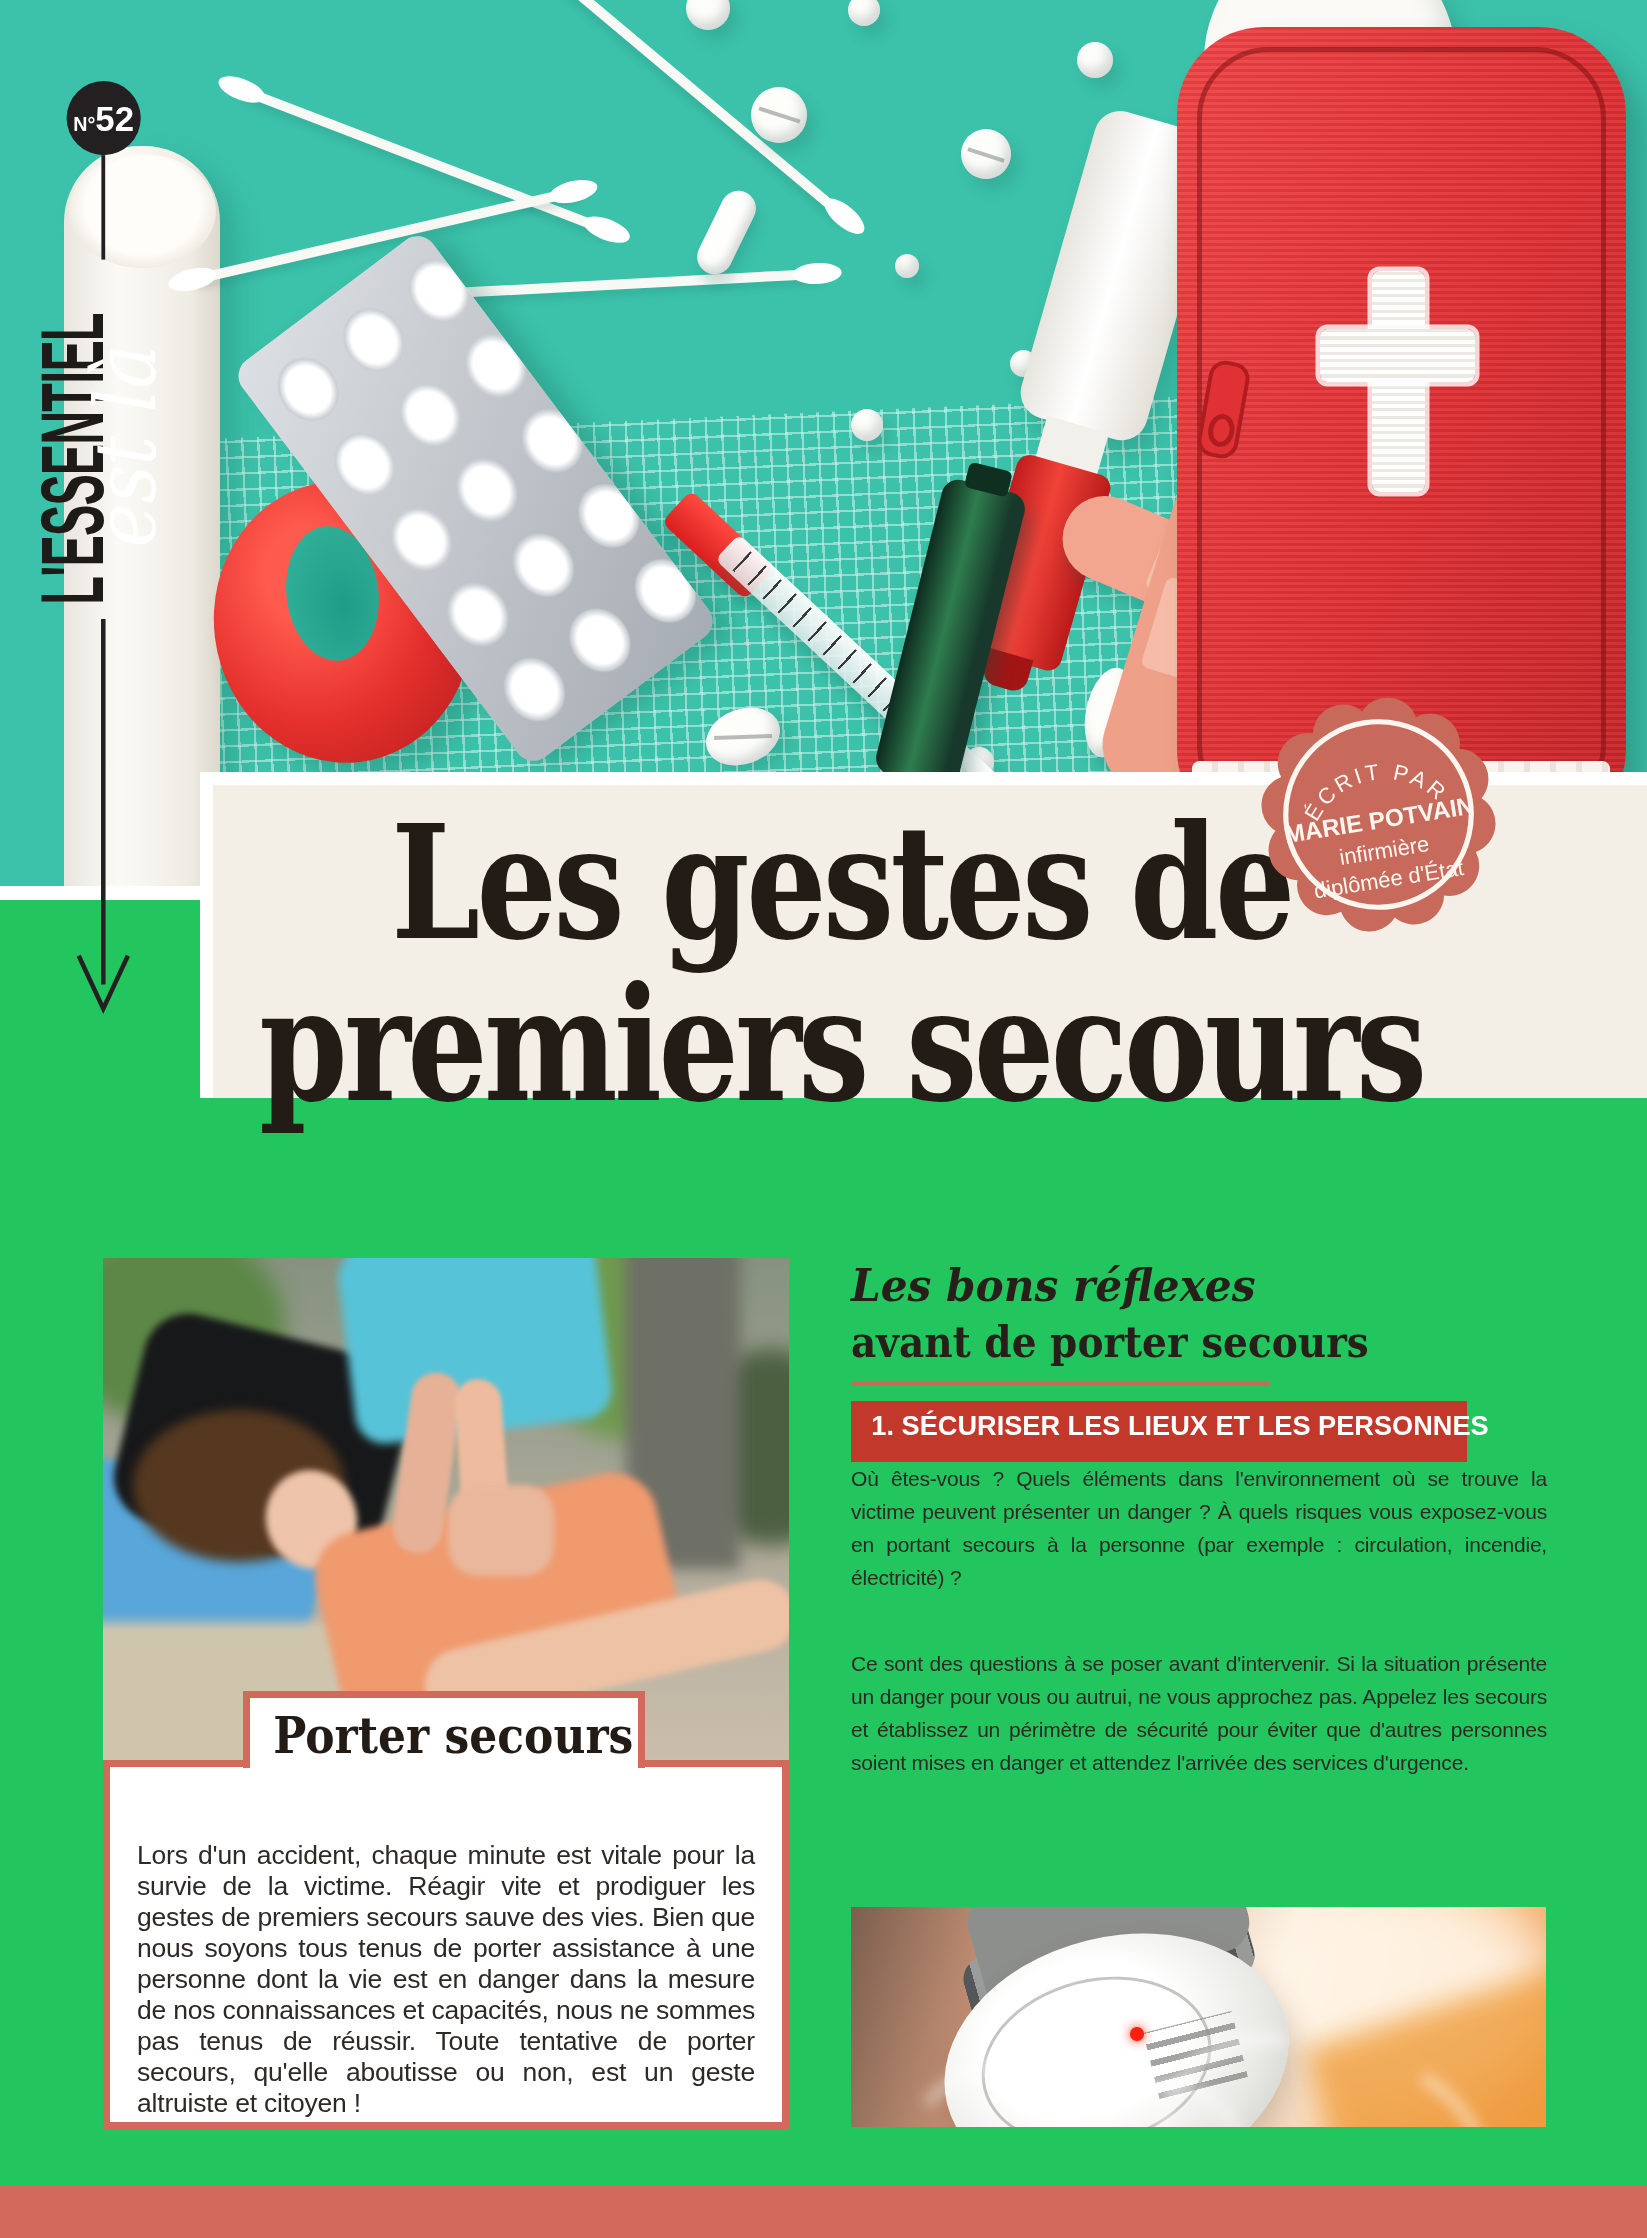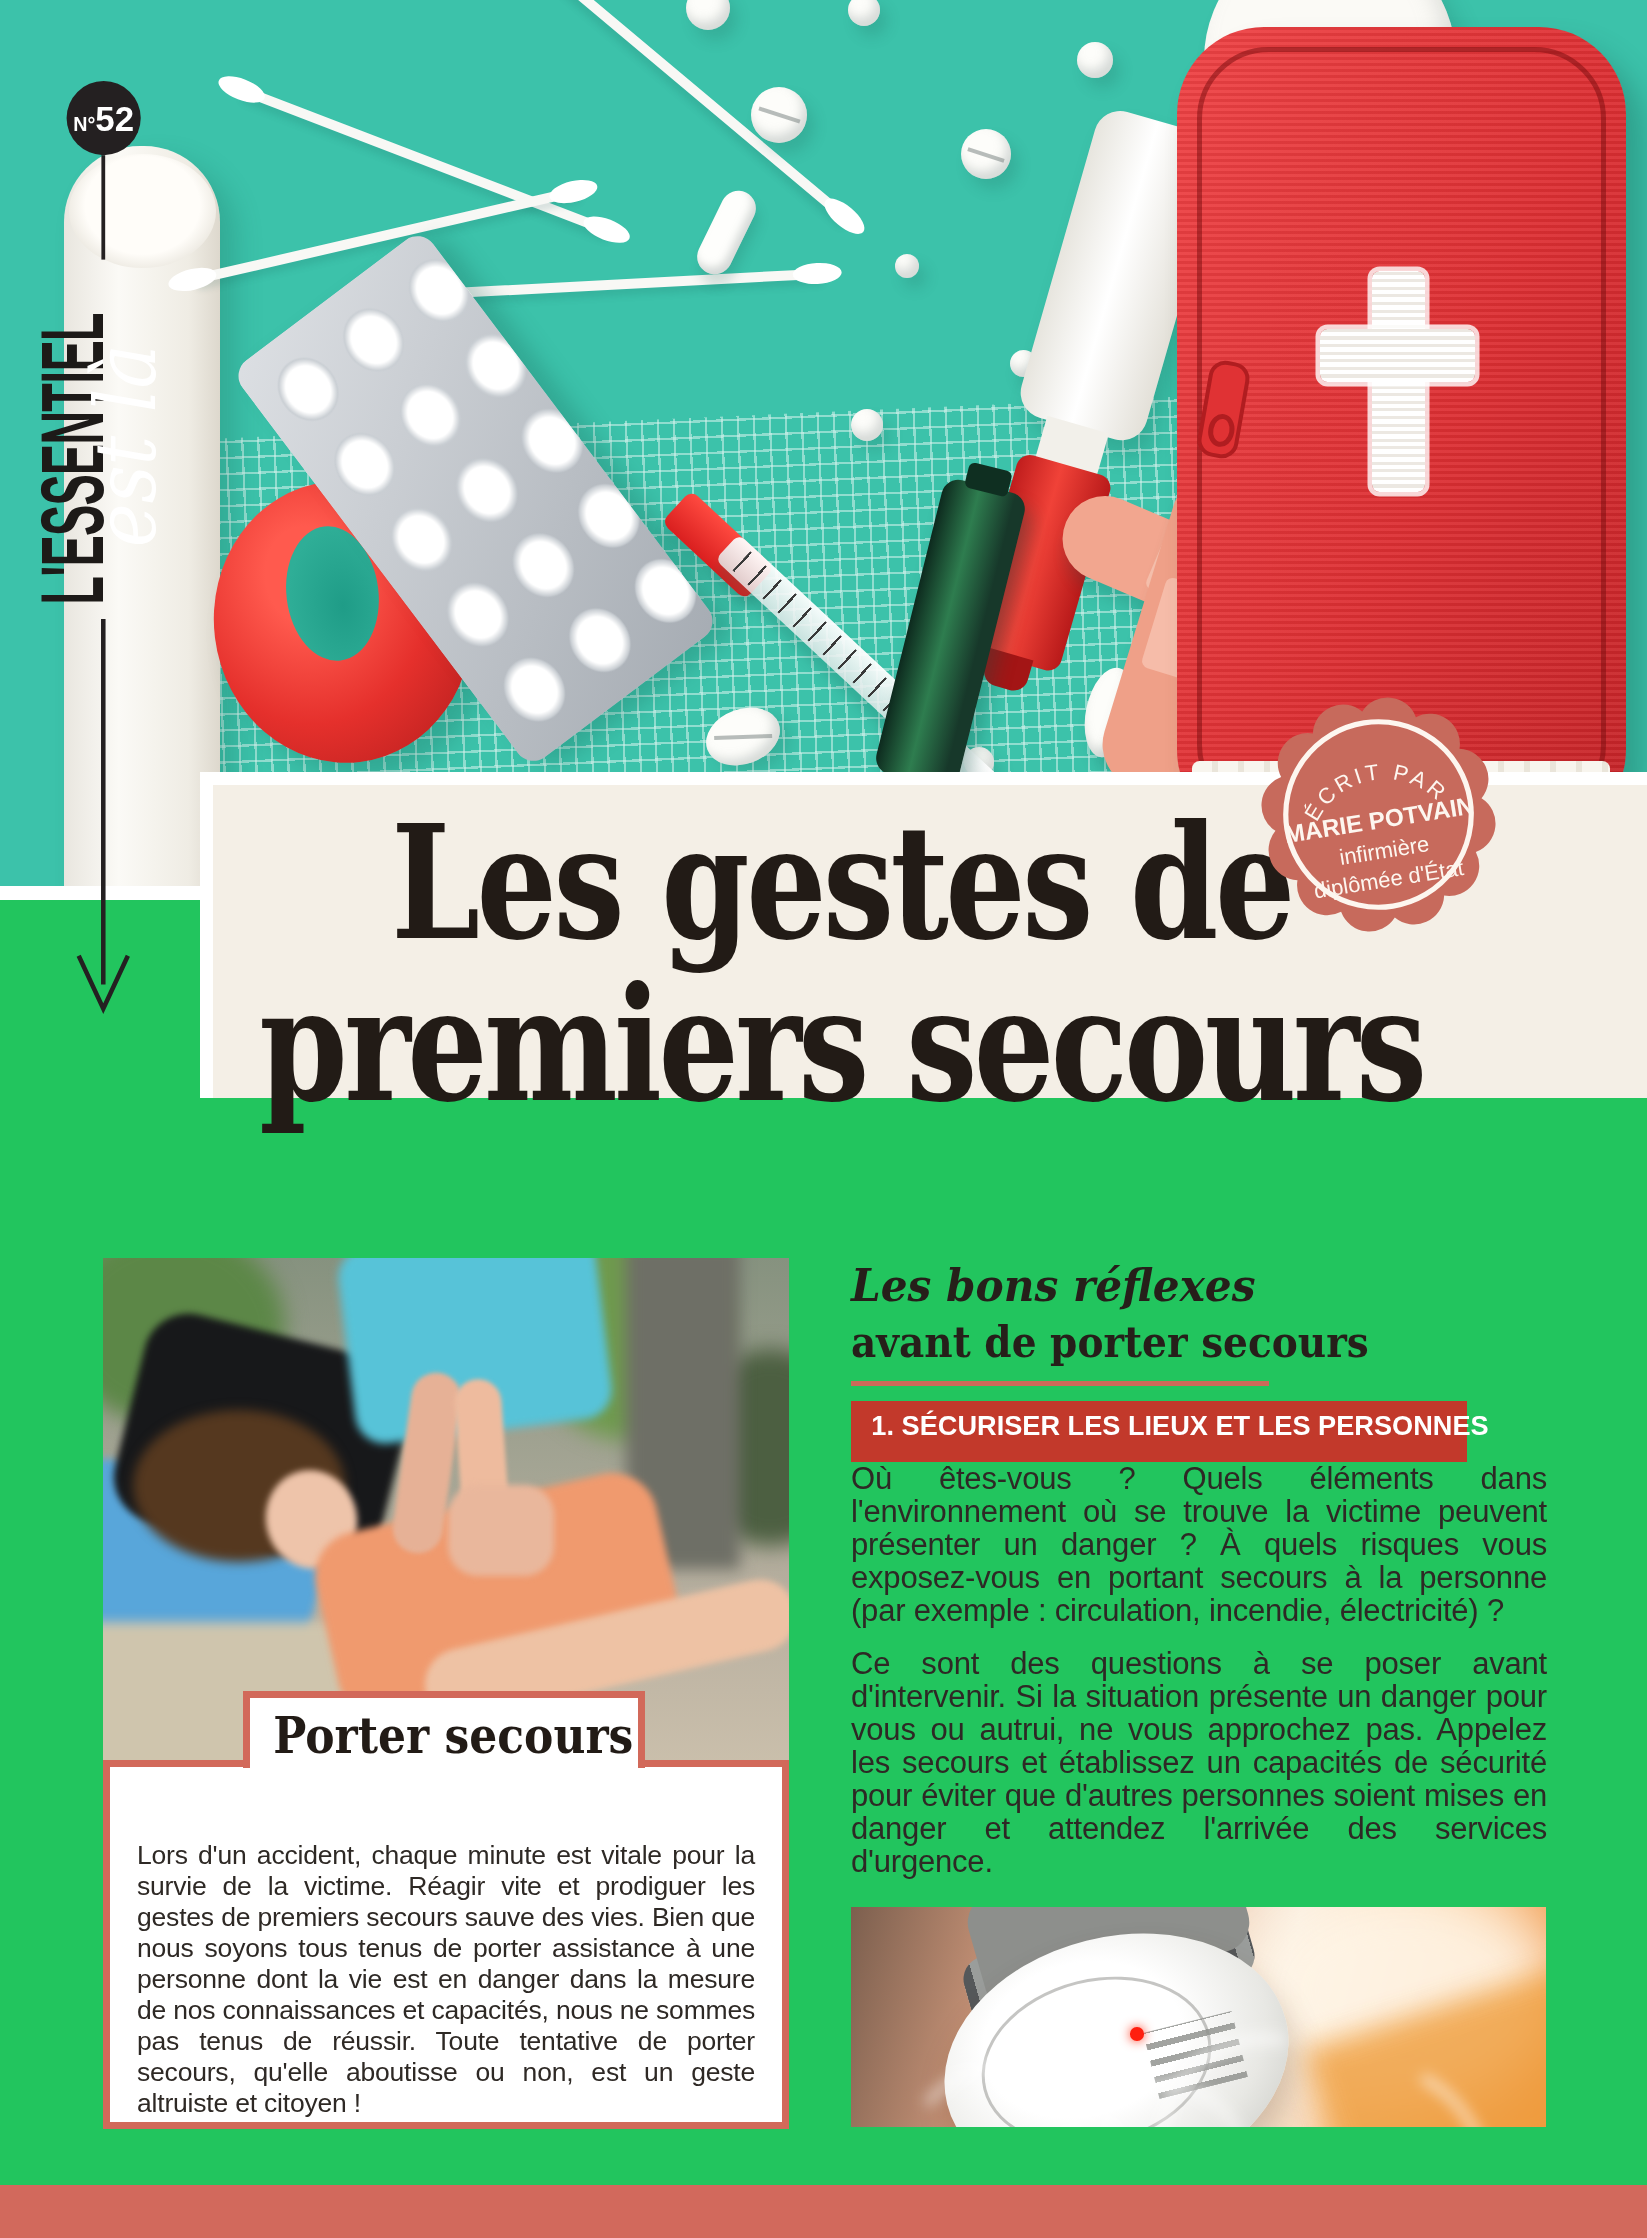--- a/index.html
+++ b/index.html
@@ -167,21 +167,21 @@
 
   
   .rc-h1{position:absolute;left:851px;top:1260px;font-family:"DejaVu Serif",serif;font-style:italic;
     font-weight:700;font-size:44px;color:#261f1a;transform:scaleX(.96);transform-origin:0 0;z-index:3;}
   .rc-h2{position:absolute;left:851px;top:1318px;font-family:"DejaVu Serif",serif;
     font-weight:700;font-size:42px;color:#261f1a;transform:scaleX(.93);transform-origin:0 0;z-index:3;}
   .rc-rule{position:absolute;left:851px;top:1381px;width:418px;height:5.3px;background:#cd6a59;z-index:3;}
   .rc-banner{position:absolute;left:851px;top:1401px;width:616px;height:61px;background:#c2392b;z-index:3;}
   .rc-banner span{display:block;color:#ffffff;font-weight:700;font-size:28px;line-height:49px;
     padding-left:21px;transform:scaleX(.97);transform-origin:0 0;white-space:nowrap;}
-  .rc-p{position:absolute;left:851px;width:696px;font-size:31px;line-height:33px;text-align:justify;
+  .rc-p{position:absolute;left:851px;width:696px;font-size:21px;line-height:33px;text-align:justify;
     color:#2e2925;letter-spacing:-0.2px;z-index:3;}
   .rc-p1{top:1462px;}
   .rc-p2{top:1647px;}
 
   .photo-smoke{position:absolute;left:851px;top:1907px;width:695px;height:220px;overflow:hidden;z-index:3;
     background:linear-gradient(105deg,#7c5f4e 0%,#c99478 22%,#efcdb4 45%,#f9ecdd 60%,#f6b97c 82%,#ef9344 100%);}
   .photo-smoke *{position:absolute;}
   .sd-glow{left:394px;top:-30px;width:318px;height:227px;border-radius:50%;background:#fff6e8;filter:blur(30px);opacity:.9;}
   .sd-wedge{left:470px;top:91px;width:318px;height:167px;background:#ef9d3c;filter:blur(13.6px);transform:rotate(-18deg);opacity:.8;}
   .sd-mount{left:121px;top:-45px;width:273px;height:121px;border-radius:30px;background:#8d8f8c;transform:rotate(-16deg);}
@@ -326,21 +326,21 @@
     </div>
   </div>
 
   <div class="rc-h1">Les bons réflexes</div>
   <div class="rc-h2">avant de porter secours</div>
   <div class="rc-rule"></div>
   <div class="rc-banner">
     <span>1. SÉCURISER LES LIEUX ET LES PERSONNES</span>
   </div>
   <p class="rc-p rc-p1" style="margin:0;">Où êtes-vous ? Quels éléments dans l'environnement où se trouve la victime peuvent présenter un danger ? À quels risques vous exposez-vous en portant secours à la personne (par exemple : circulation, incendie, électricité) ?</p>
-  <p class="rc-p rc-p2" style="margin:0;">Ce sont des questions à se poser avant d'intervenir. Si la situation présente un danger pour vous ou autrui, ne vous approchez pas. Appelez les secours et établissez un capacités de sécurité pour éviter que d'autres personnes soient mises en danger et attendez l'arrivée des services d'urgence.</p>
+  <p class="rc-p rc-p2" style="margin:0;">Ce sont des questions à se poser avant d'intervenir. Si la situation présente un danger pour vous ou autrui, ne vous approchez pas. Appelez les secours et établissez un périmètre de sécurité pour éviter que d'autres personnes soient mises en danger et attendez l'arrivée des services d'urgence.</p>
 
   <div class="photo-smoke">
     <div class="sd-glow"></div>
     <div class="sd-wedge"></div>
     <div class="sd-vents"></div>
     <div class="sd-mount"></div>
     <div class="sd-body"></div>
     <div class="sd-ring"></div>
     <div class="sd-slots"></div>
     <div class="sd-led"></div>

